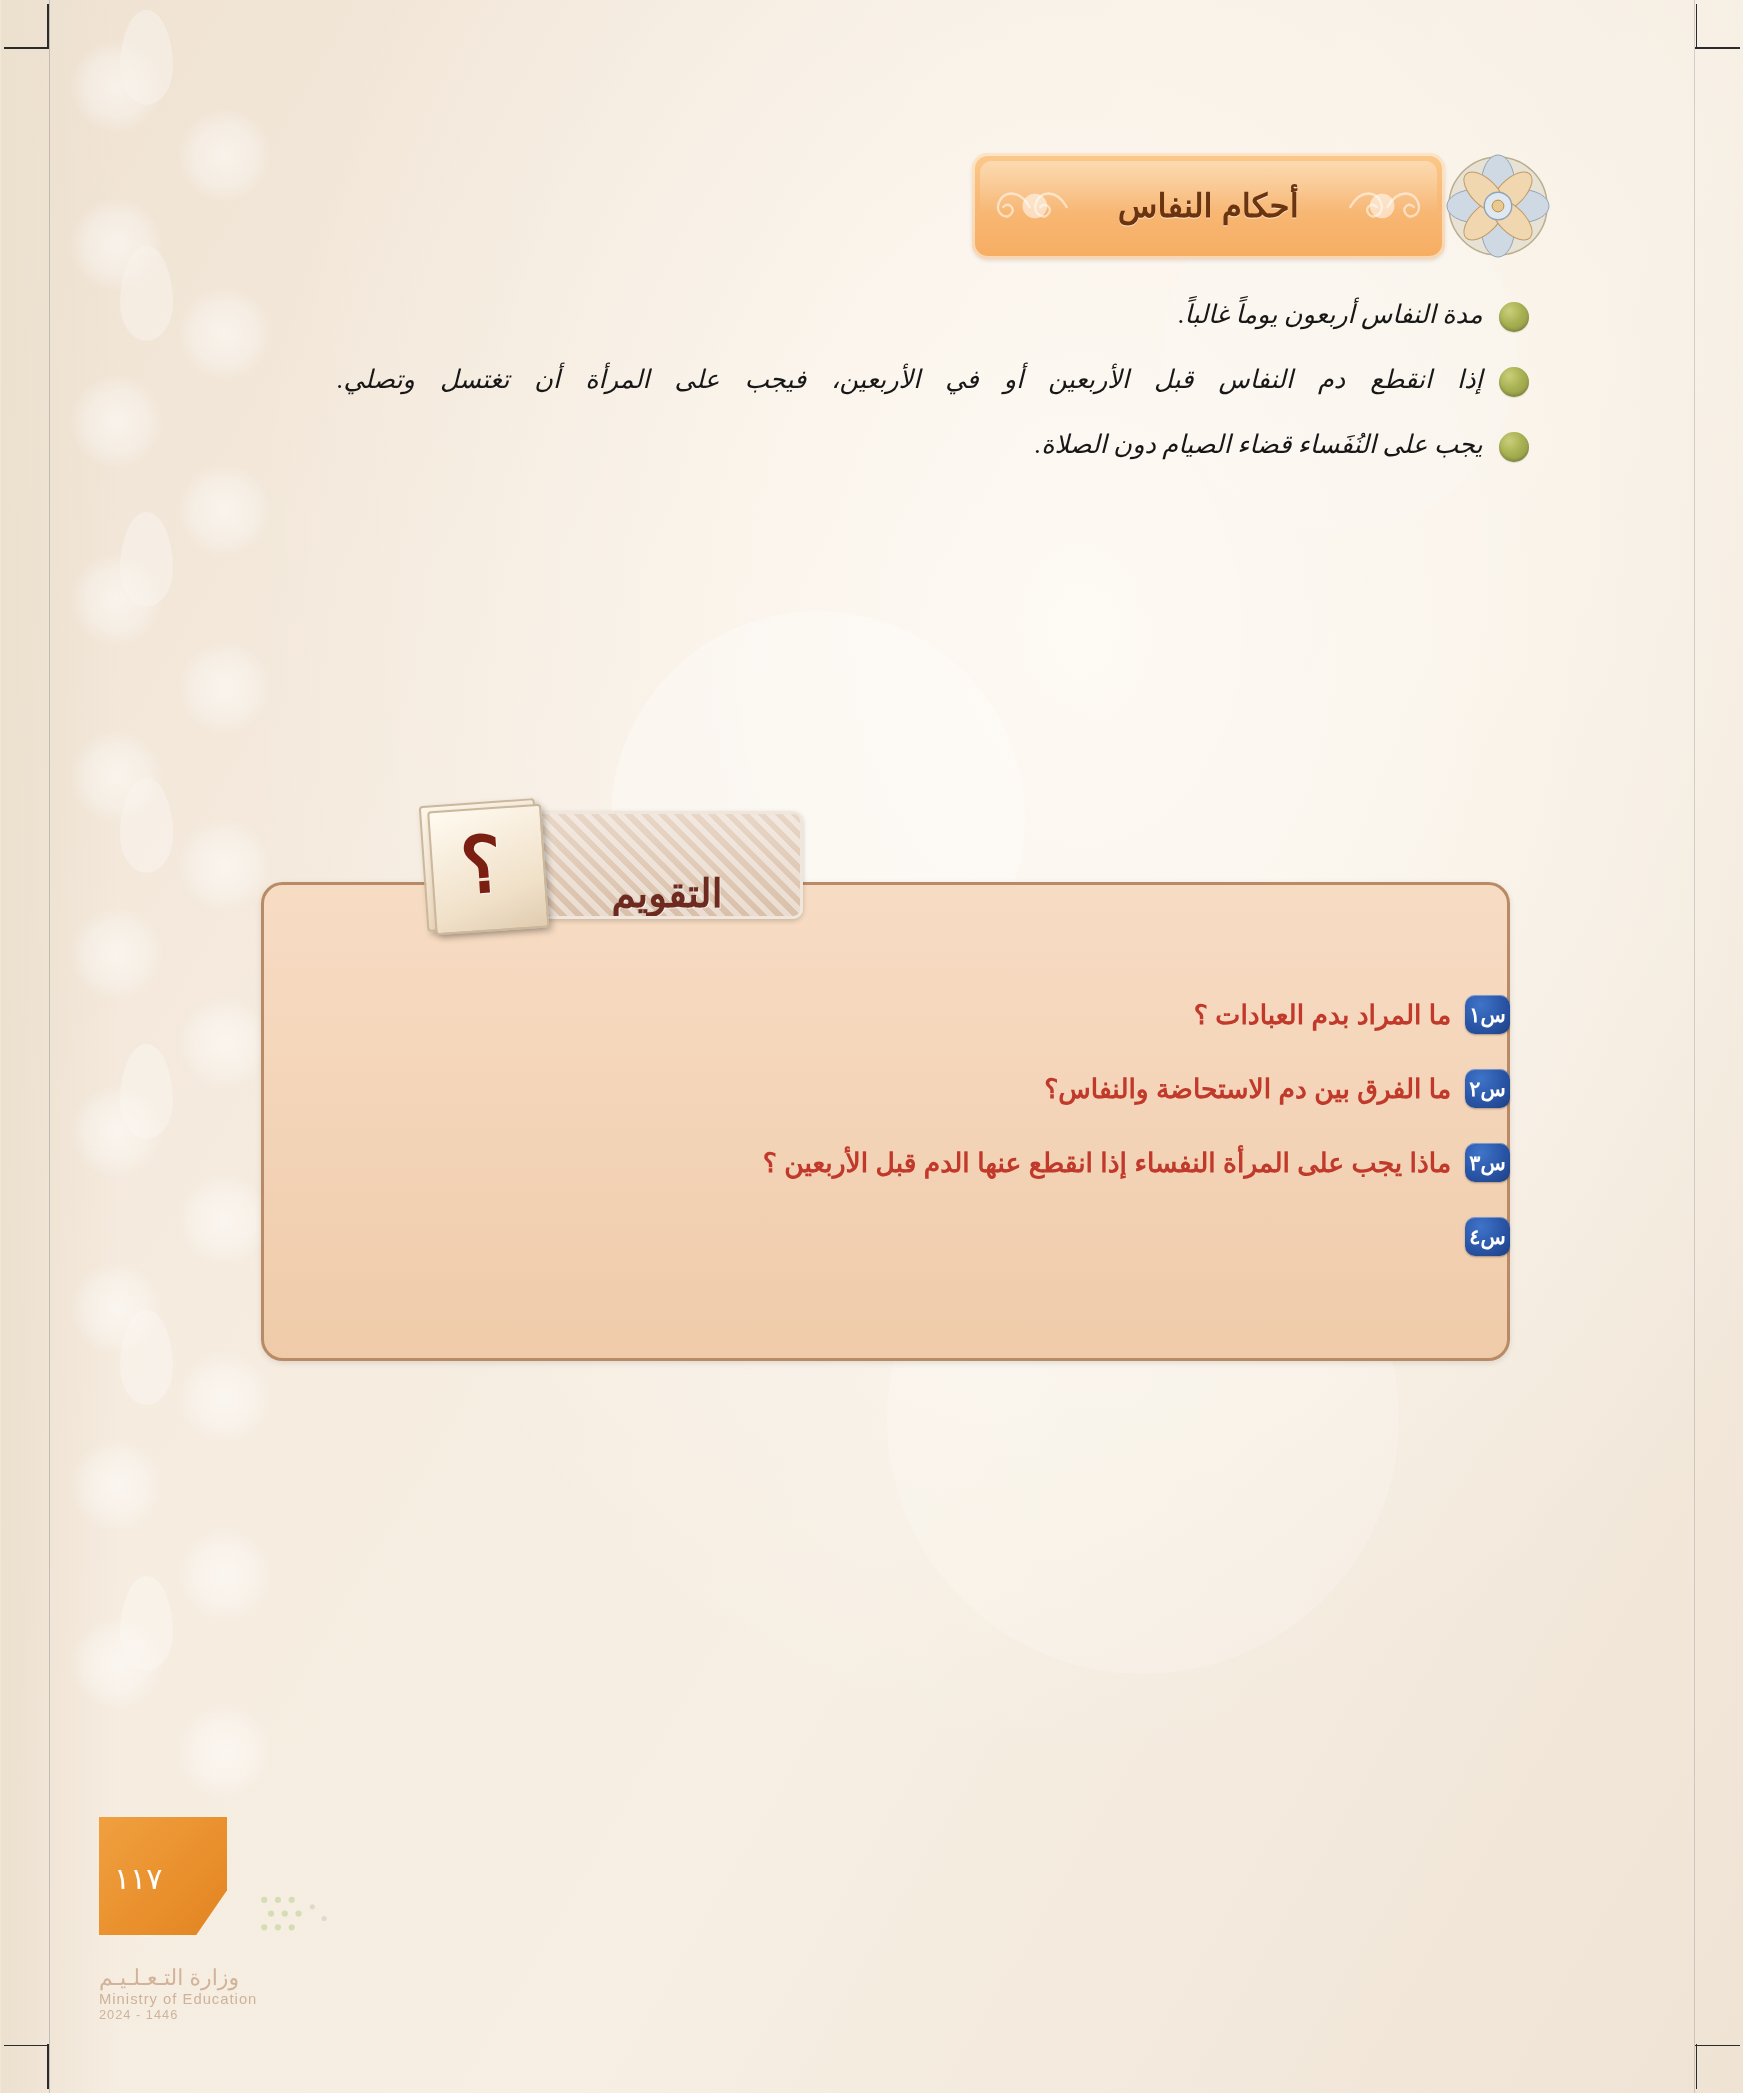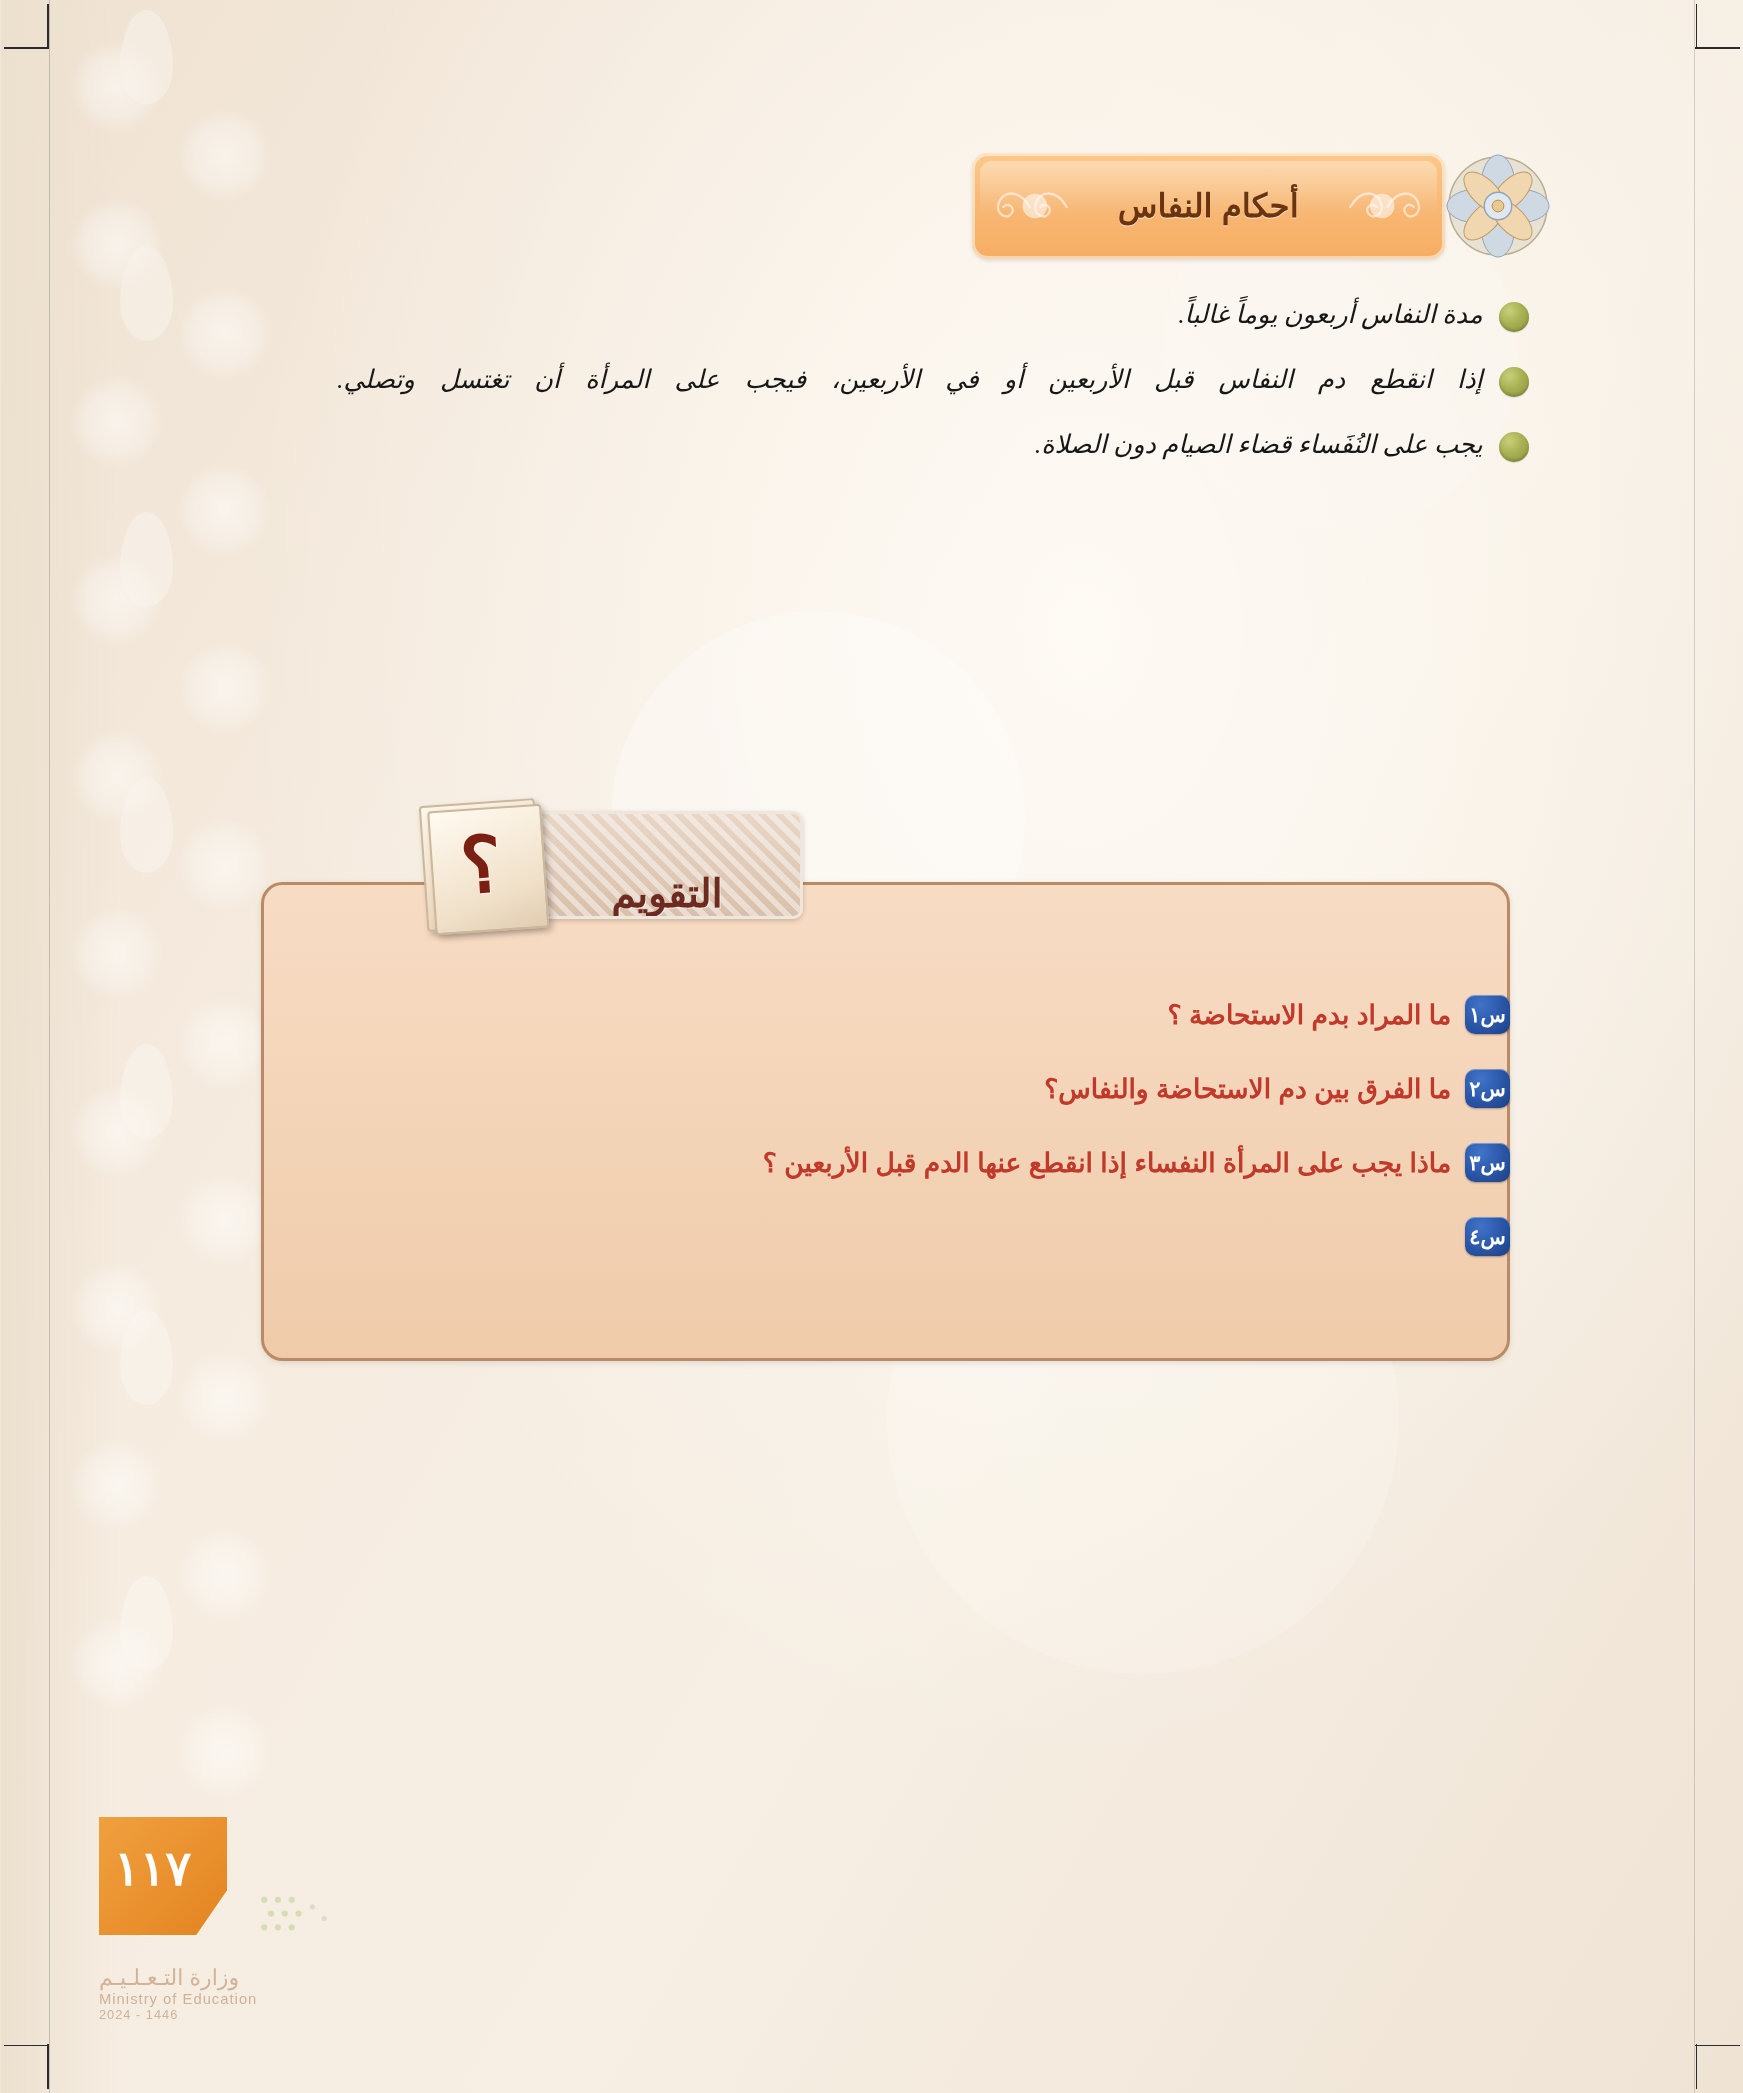--- a/index.html
+++ b/index.html
@@ -308,22 +308,22 @@
     width: 128px;
     height: 118px;
     background: linear-gradient(135deg, #f0a040 0%, #e98f2c 60%, #e08420 100%);
     clip-path: polygon(0 0, 100% 0, 100% 62%, 76% 100%, 0 100%);
     box-shadow: 0 2px 3.9px rgba(0,0,0,0.15);
   }
   .page-num {
     position: absolute;
     left: 114px;
     bottom: 197px;
-    font-size: 48px;
-    font-weight: bold;
+    font-size: 30px;
+    font-weight: normal;
     color: #ffffff;
     font-family: "Liberation Serif", serif;
     letter-spacing: 2px;
   }
   .moe {
     position: absolute;
     left: 99px;
     bottom: 71px;
     width: 256px;
     text-align: left;
@@ -479,21 +479,21 @@
       <div class="paper2"></div>
       <div class="glyph">؟</div>
     </div>
   </div>
 
   <div class="eval-box"></div>
 
   <div class="questions">
     <div class="q-row">
       <span class="q-badge">س١</span>
-      <span class="q-text">ما المراد بدم الاستحاضة ؟</span>
+      <span class="q-text">ما المراد بدم العبادات ؟</span>
     </div>
     <div class="q-row">
       <span class="q-badge">س٢</span>
       <span class="q-text">ما الفرق بين دم الاستحاضة والنفاس؟</span>
     </div>
     <div class="q-row">
       <span class="q-badge">س٣</span>
       <span class="q-text">ماذا يجب على المرأة النفساء إذا انقطع عنها الدم قبل الأربعين ؟</span>
     </div>
     <div class="q-row">

